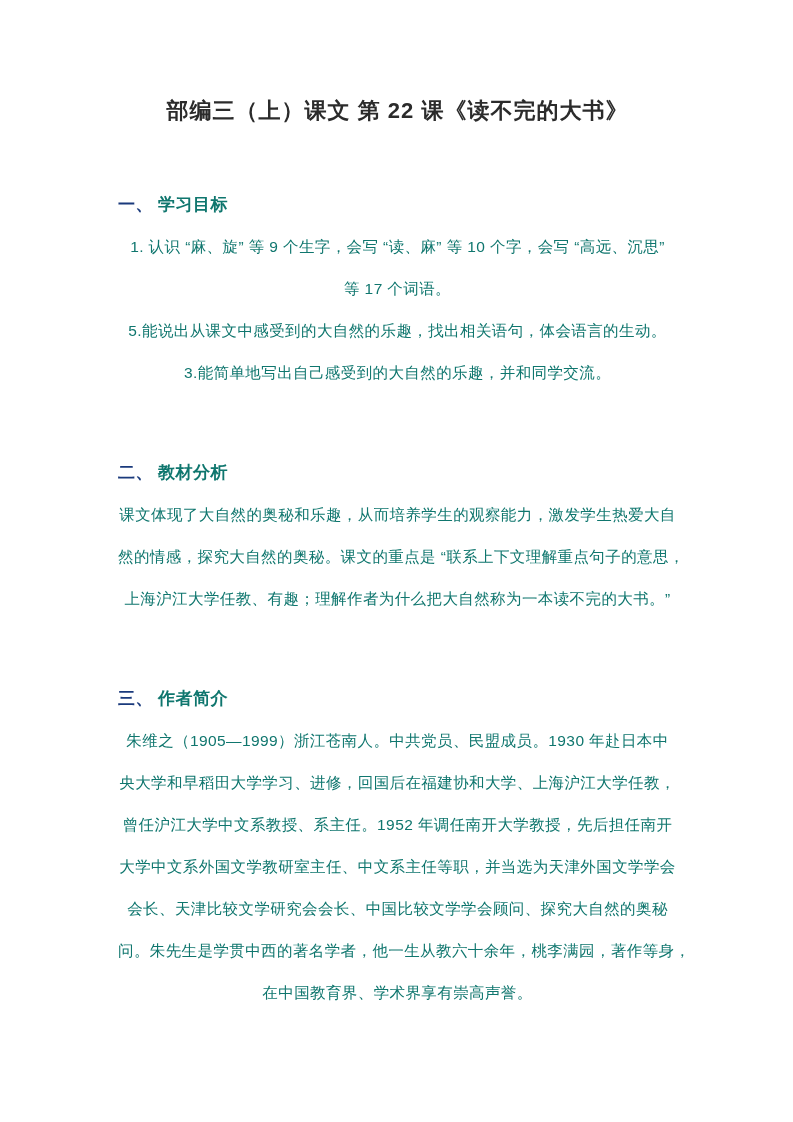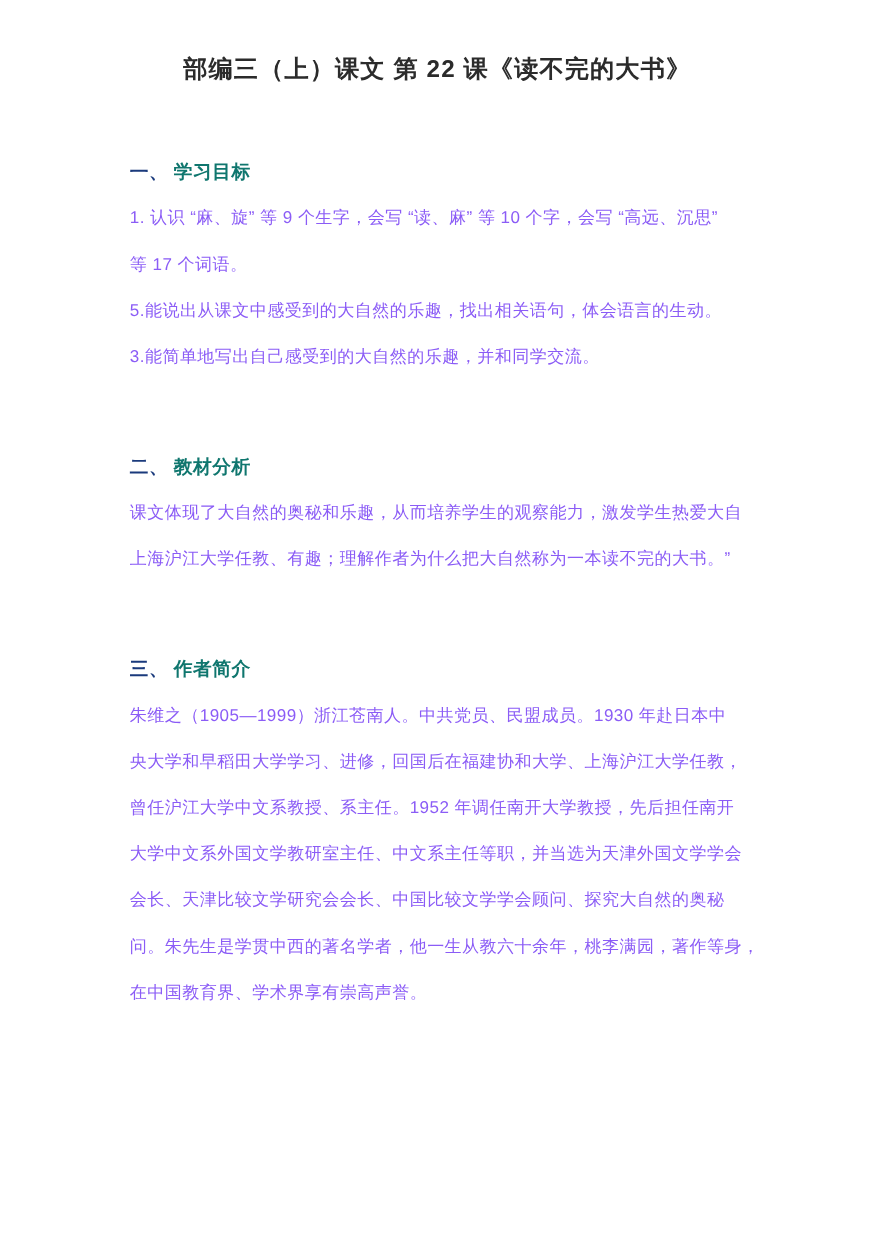--- a/index.html
+++ b/index.html
@@ -7,21 +7,21 @@
     padding: 0;
     background: #ffffff;
   }
   .page {
     position: relative;
     width: 793px;
     height: 1122px;
     margin: 0 auto;
     background: #ffffff;
     box-sizing: border-box;
-    padding: 48px 116px 0 118px;
+    padding: 96px 116px 0 118px;
     font-family: "Liberation Sans", "DejaVu Sans", sans-serif;
     overflow: hidden;
   }
   .doc-title {
     margin: 0 0 66px 0;
     font-size: 22px;
     line-height: 30px;
     font-weight: 700;
     text-align: center;
     color: #2b2b2b;
@@ -39,23 +39,24 @@
   .doc-section + .doc-section .sec-heading {
     margin-top: 66px;
   }
   .sec-num   { color: #1a3a7c; }
   .sec-label { color: #0f766e; margin-left: 5px; }
   .para { margin: 0; }
   .line {
     margin: 0;
     font-size: 15.5px;
     line-height: 42px;
-    color: #8b5cf6;
+    color: #0f766e;
     letter-spacing: 0.4px;
     white-space: nowrap;
+    text-align: center;
   }
 </style>
 </head>
 <body>
 
 <div class="page">
 
   <h1 class="doc-title">部编三（上）课文 第 22 课《读不完的大书》</h1>
 
   <section class="doc-section">
@@ -69,20 +70,21 @@
       <div class="line">3.能简单地写出自己感受到的大自然的乐趣，并和同学交流。</div>
     </div>
   </section>
 
   <section class="doc-section">
     <h2 class="sec-heading">
       <span class="sec-num">二、</span><span class="sec-label">教材分析</span>
     </h2>
     <div class="para">
       <div class="line">课文体现了大自然的奥秘和乐趣，从而培养学生的观察能力，激发学生热爱大自</div>
+      <div class="line">然的情感，探究大自然的奥秘。课文的重点是 “联系上下文理解重点句子的意思，</div>
       <div class="line">上海沪江大学任教、有趣；理解作者为什么把大自然称为一本读不完的大书。”</div>
     </div>
   </section>
 
   <section class="doc-section">
     <h2 class="sec-heading">
       <span class="sec-num">三、</span><span class="sec-label">作者简介</span>
     </h2>
     <div class="para">
       <div class="line">朱维之（1905—1999）浙江苍南人。中共党员、民盟成员。1930 年赴日本中</div>

